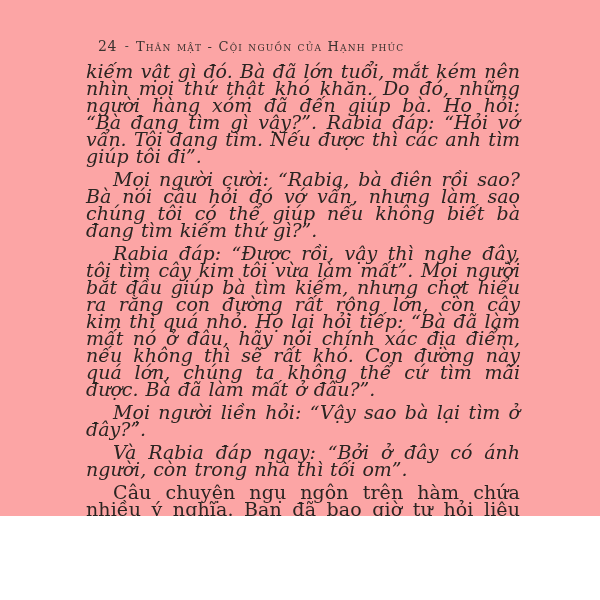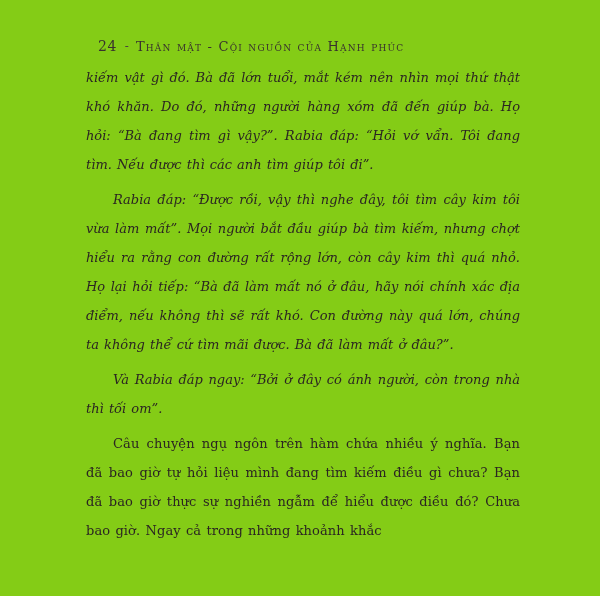--- a/index.html
+++ b/index.html
@@ -3,22 +3,22 @@
 <meta charset="utf-8">
 <style>
   html, body {
     margin: 0;
     padding: 0;
     background: #ffffff;
   }
   .page {
     position: relative;
     width: 600px;
-    height: 596px;
-    background: #84cc16;
+    height: 516px;
+    background: #fca5a5;
     overflow: hidden;
     font-family: "DejaVu Serif", serif;
     color: #2b2522;
   }
   .running-header {
     position: absolute;
     top: 36px;
     left: 98px;
     right: 70px;
     white-space: nowrap;
@@ -42,22 +42,22 @@
   }
   .content {
     position: absolute;
     top: 63px;
     left: 86px;
     width: 434px;
     text-align: justify;
   }
   .content p {
     margin: 0 0 6px 0;
-    font-size: 13px;
-    line-height: 29px;
+    font-size: 19px;
+    line-height: 17px;
     word-spacing: 1px;
   }
   .content p.italic {
     font-style: italic;
   }
   .content p.upright {
     font-style: normal;
     letter-spacing: 0.1px;
   }
   .content p.indent {
@@ -68,18 +68,20 @@
 <body>
 
 <div class="page">
 
   <div class="running-header">
     <span class="page-number">24</span><span class="header-sep">-</span><span class="book-title">Thân mật - Cội nguồn của Hạnh phúc</span>
   </div>
 
   <div class="content">
       <p class="italic">kiếm vật gì đó. Bà đã lớn tuổi, mắt kém nên nhìn mọi thứ thật khó khăn. Do đó, những người hàng xóm đã đến giúp bà. Họ hỏi: “Bà đang tìm gì vậy?”. Rabia đáp: “Hỏi vớ vẩn. Tôi đang tìm. Nếu được thì các anh tìm giúp tôi đi”.</p>
+      <p class="italic indent">Mọi người cười: “Rabia, bà điên rồi sao? Bà nói câu hỏi đó vớ vẩn, nhưng làm sao chúng tôi có thể giúp nếu không biết bà đang tìm kiếm thứ gì?”.</p>
       <p class="italic indent">Rabia đáp: “Được rồi, vậy thì nghe đây, tôi tìm cây kim tôi vừa làm mất”. Mọi người bắt đầu giúp bà tìm kiếm, nhưng chợt hiểu ra rằng con đường rất rộng lớn, còn cây kim thì quá nhỏ. Họ lại hỏi tiếp: “Bà đã làm mất nó ở đâu, hãy nói chính xác địa điểm, nếu không thì sẽ rất khó. Con đường này quá lớn, chúng ta không thể cứ tìm mãi được. Bà đã làm mất ở đâu?”.</p>
+      <p class="italic indent">Mọi người liền hỏi: “Vậy sao bà lại tìm ở đây?”.</p>
       <p class="italic indent">Và Rabia đáp ngay: “Bởi ở đây có ánh người, còn trong nhà thì tối om”.</p>
       <p class="upright indent">Câu chuyện ngụ ngôn trên hàm chứa nhiều ý nghĩa. Bạn đã bao giờ tự hỏi liệu mình đang tìm kiếm điều gì chưa? Bạn đã bao giờ thực sự nghiền ngẫm để hiểu được điều đó? Chưa bao giờ. Ngay cả trong những khoảnh khắc</p>
     </div>
 
 </div>
 
 </body></html>

